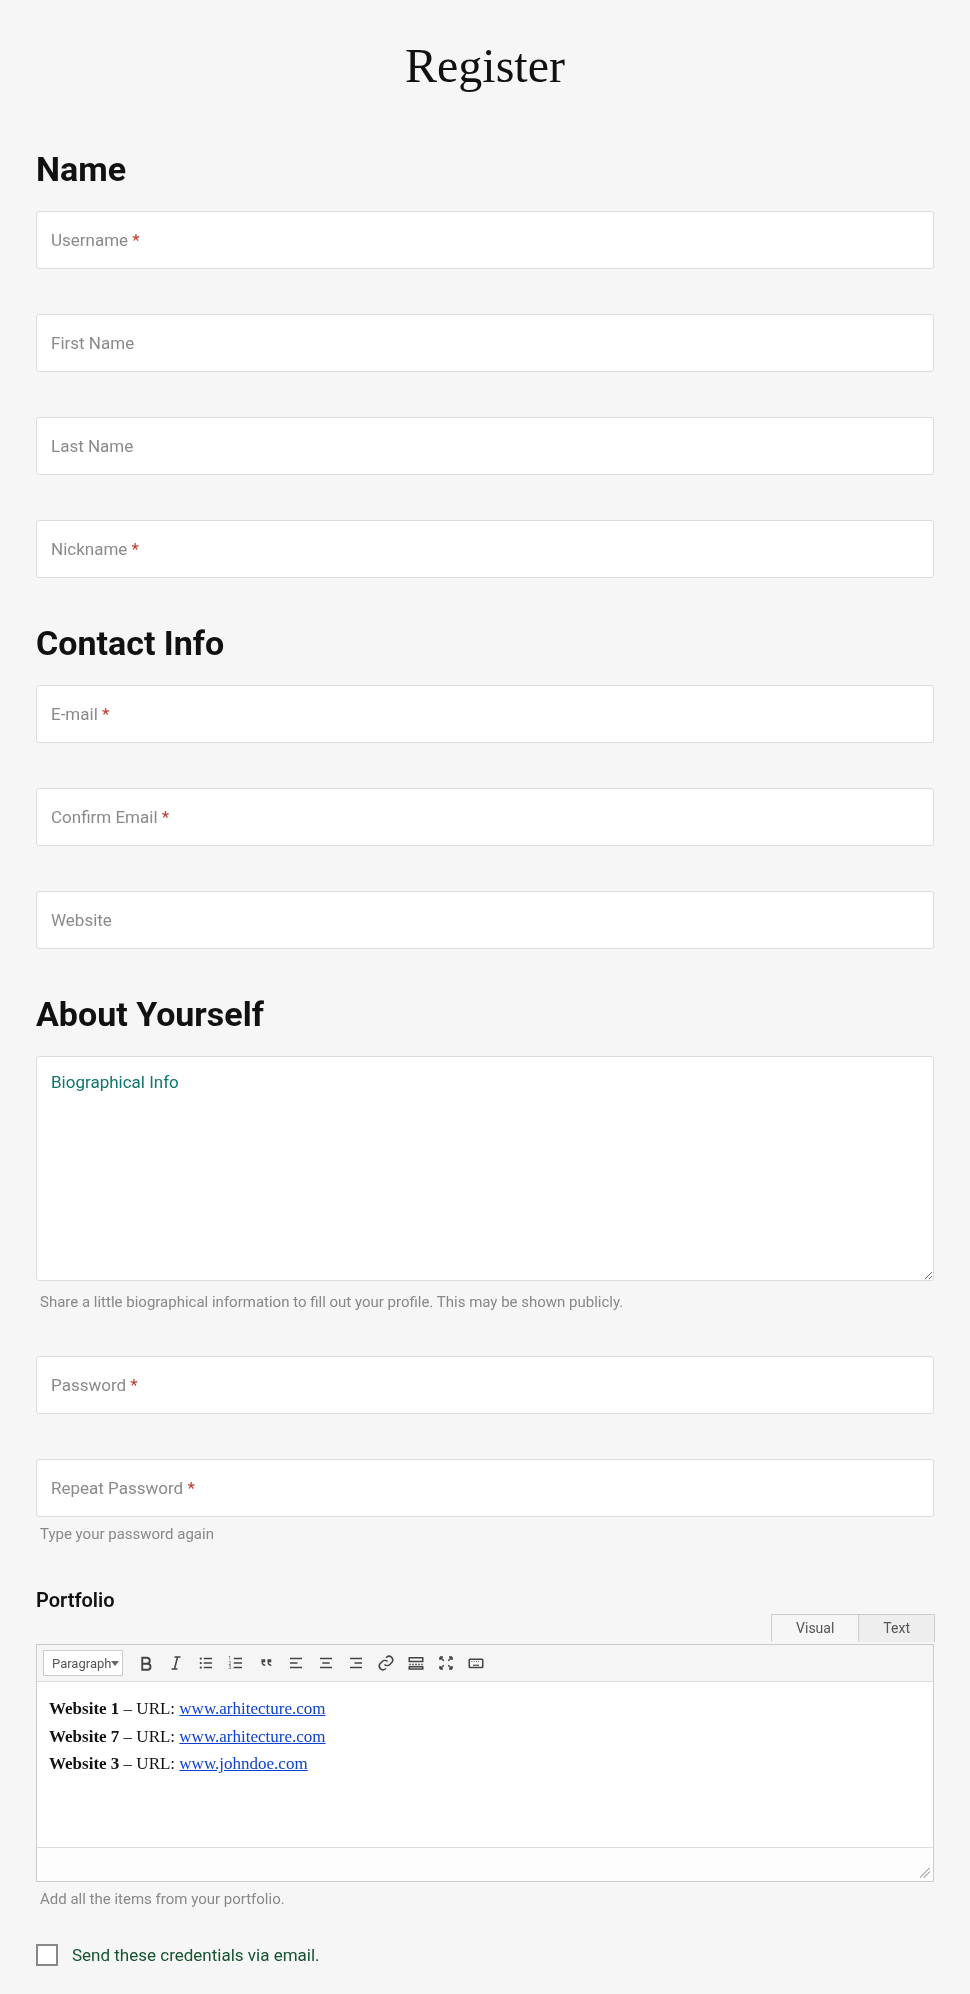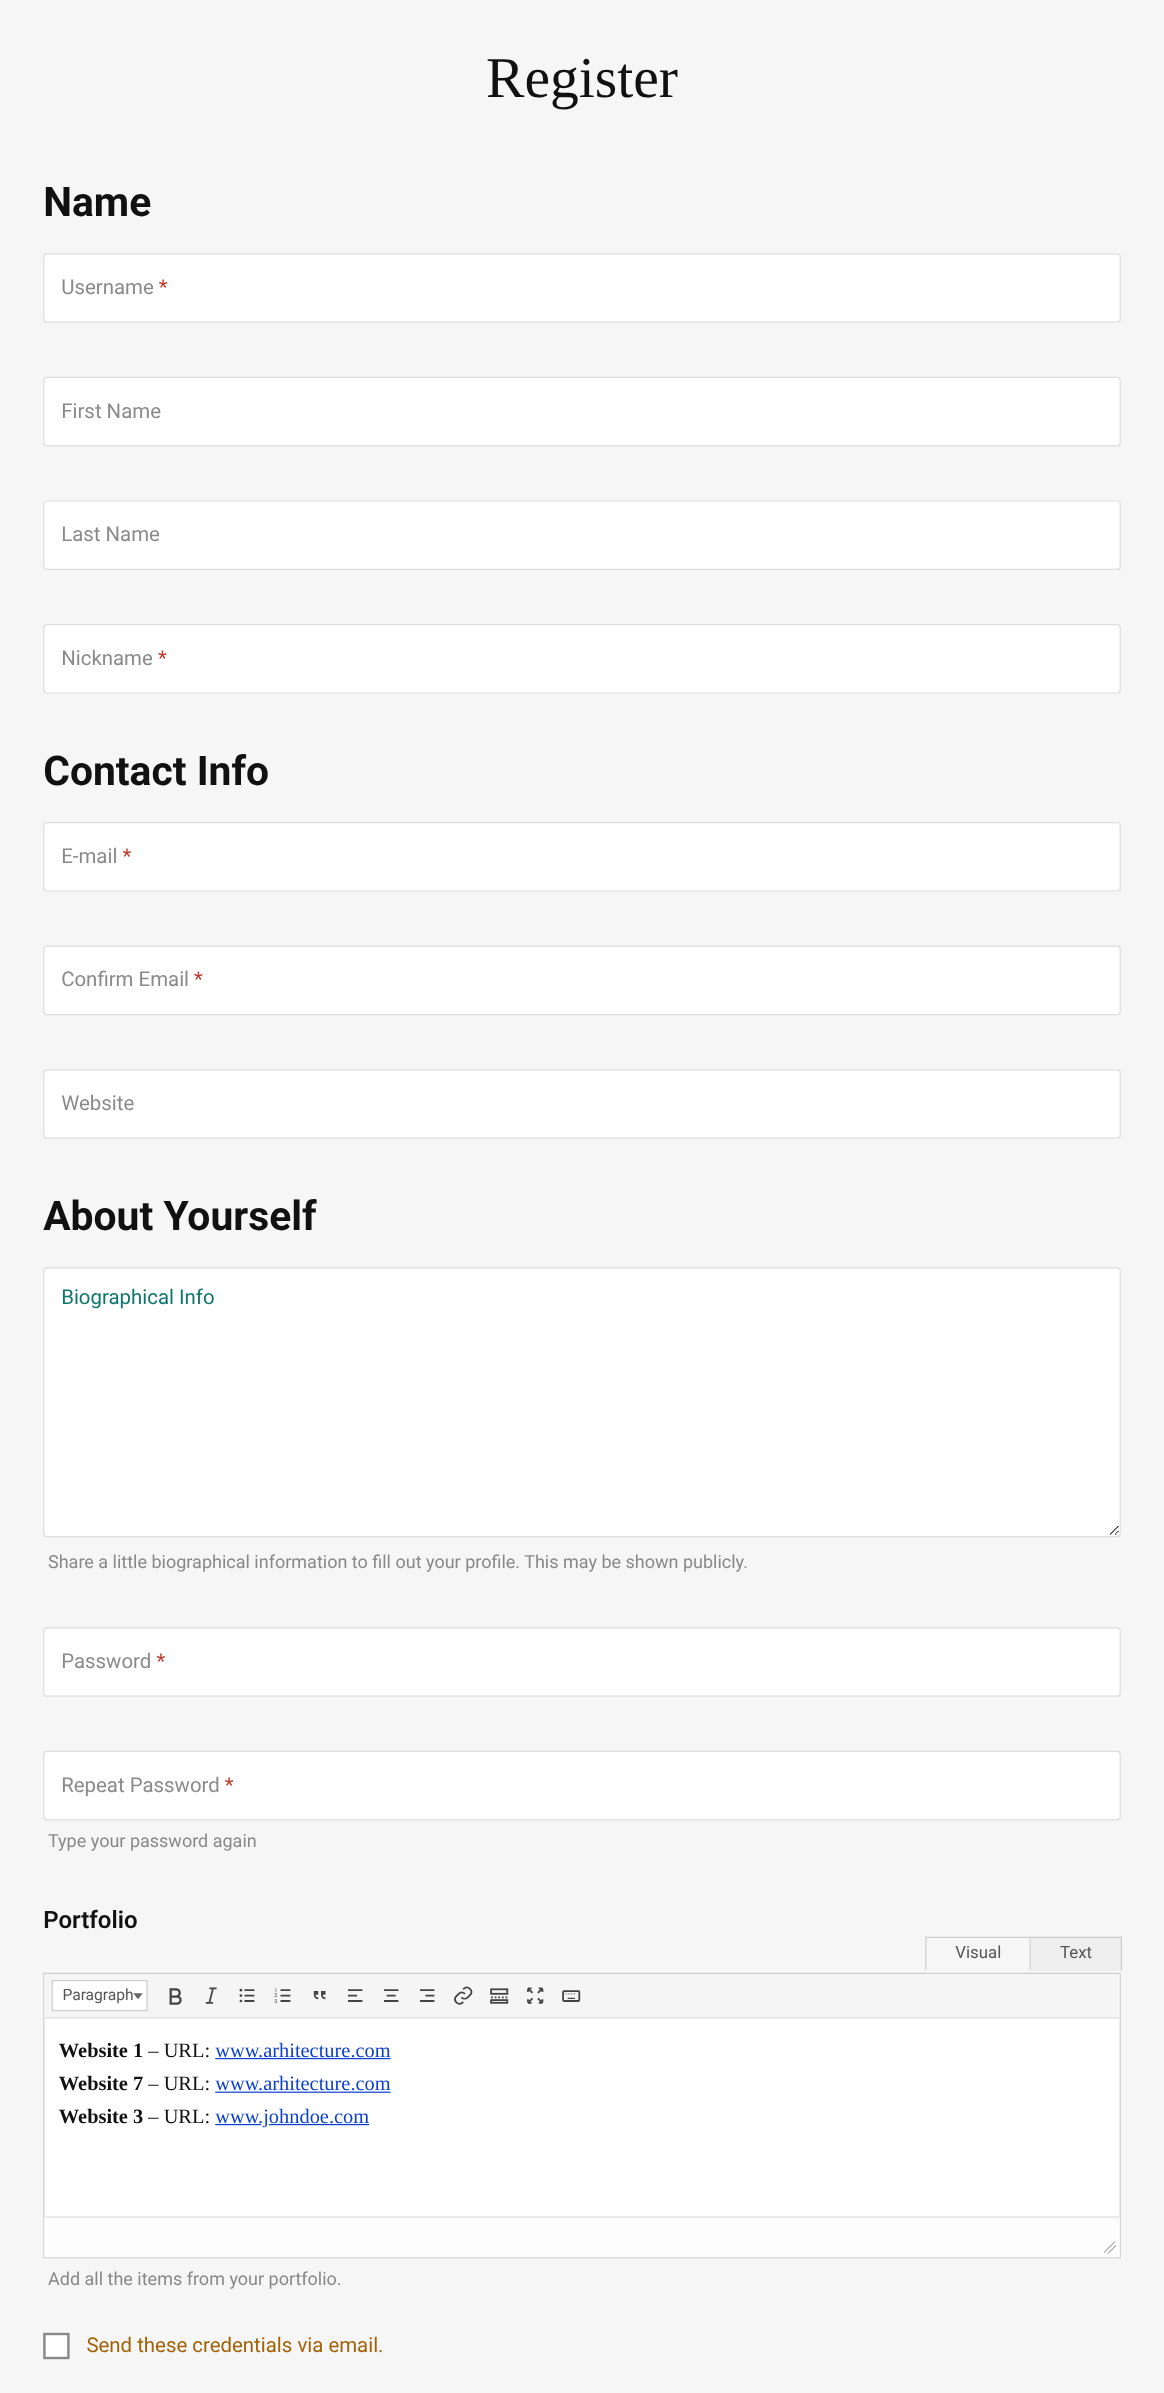--- a/index.html
+++ b/index.html
@@ -174,21 +174,21 @@
     gap: 14px;
     margin-top: 36px;
   }
   .checkbox {
     width: 22px;
     height: 22px;
     border: 2px solid #888;
     background: #fff;
     cursor: pointer;
   }
-  .check-label { color: #a16207; font-size: 17px; }
+  .check-label { color: #14532d; font-size: 17px; }
   .submit-btn {
     margin-top: 44px;
     background: #2271e0;
     color: #fff;
     border: none;
     border-radius: 4px;
     font-size: 18px;
     padding: 14px 34px;
     cursor: pointer;
   }

